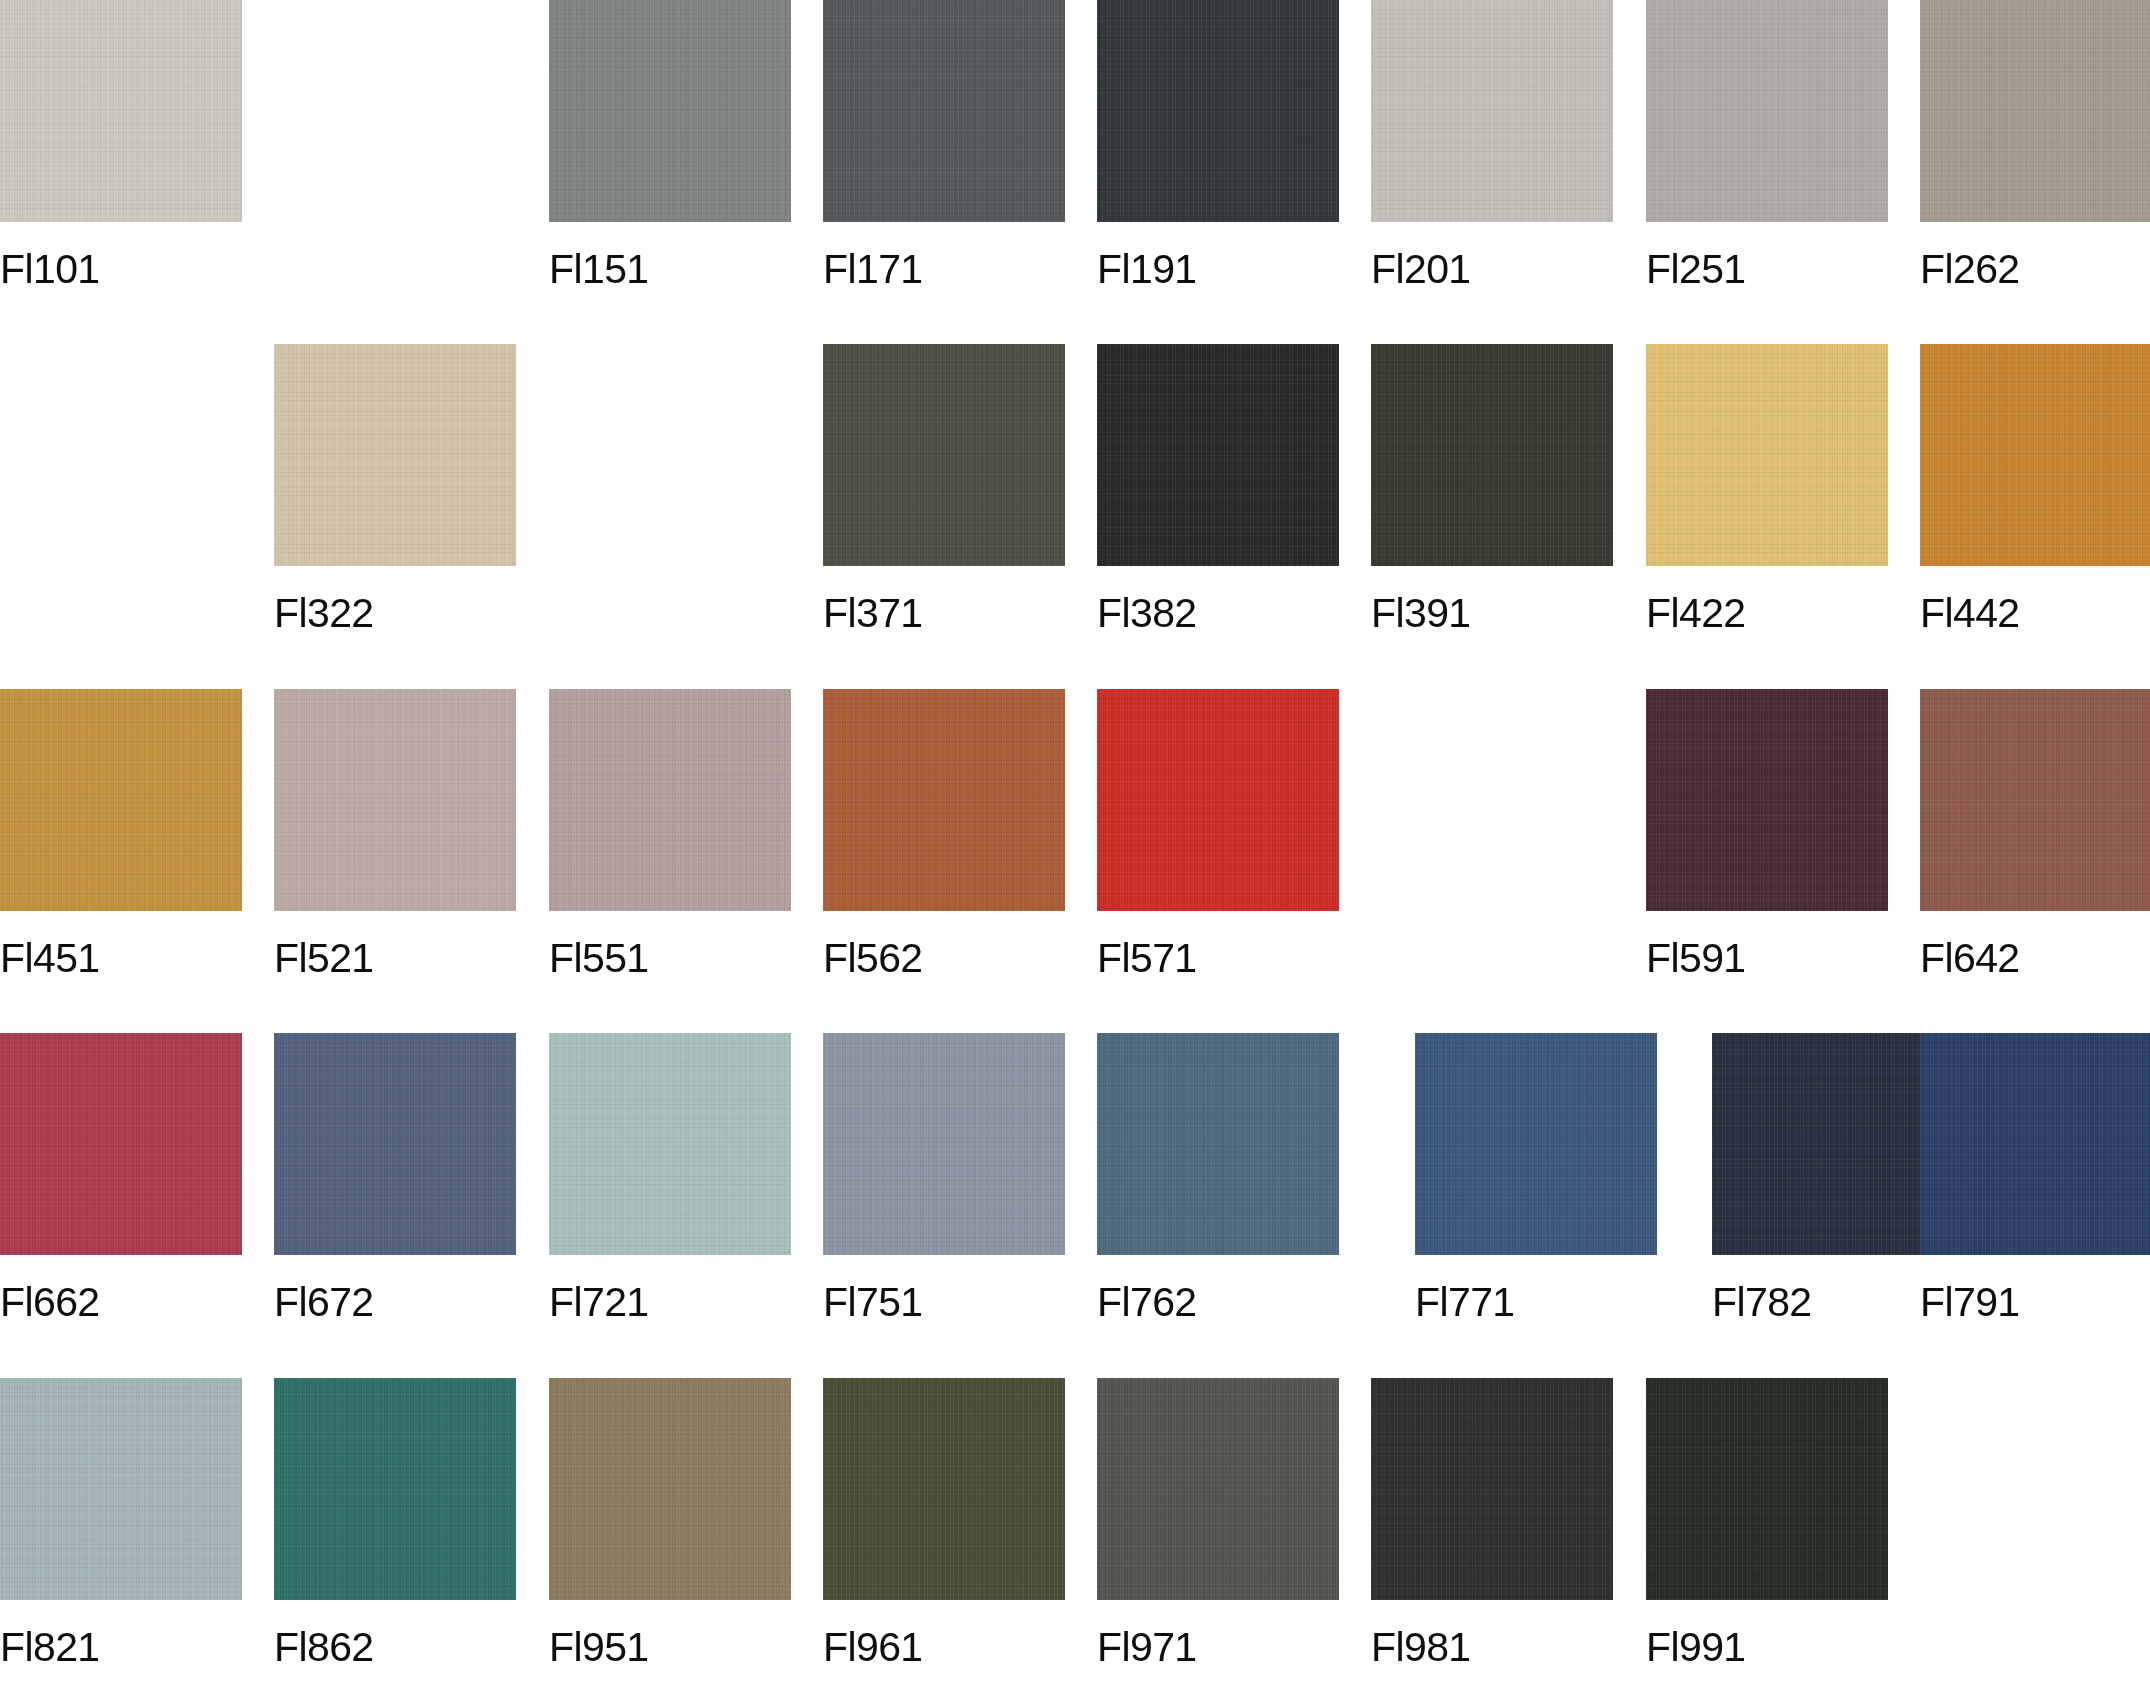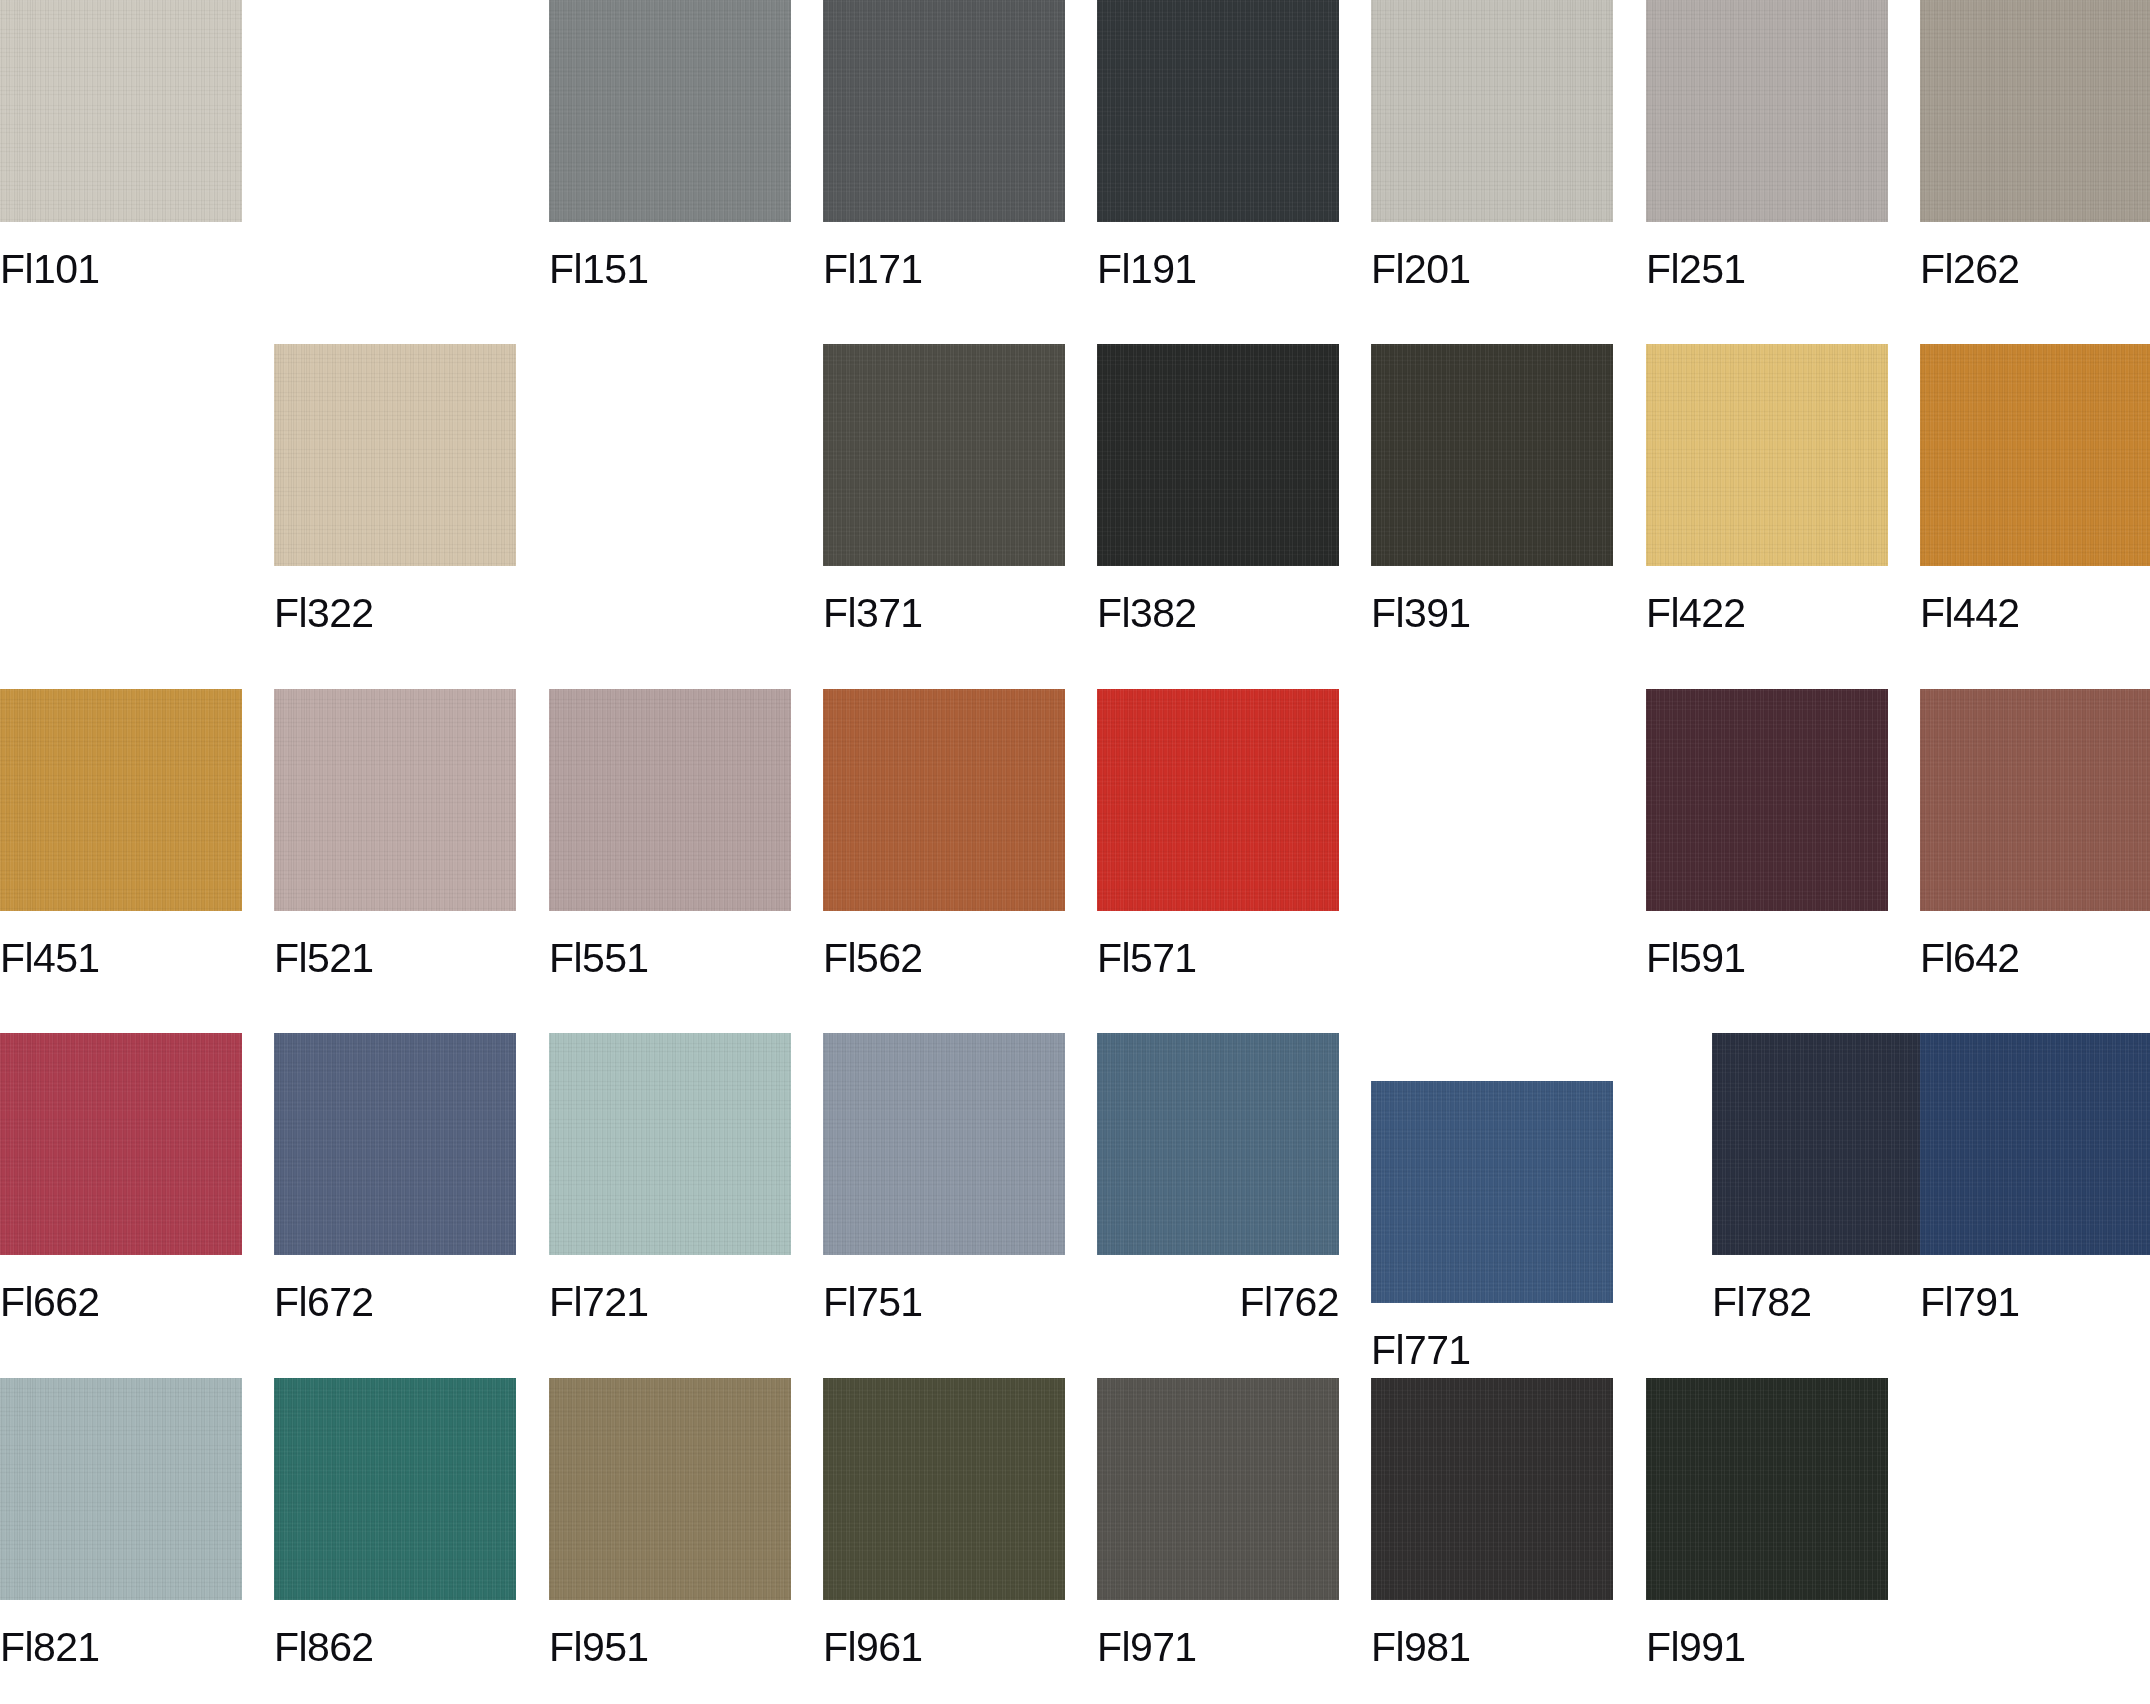--- a/index.html
+++ b/index.html
@@ -184,25 +184,25 @@
         <div class="swatch-label">Fl672</div>
       </div>
       <div class="swatch-cell" style="left: 549px;">
         <div class="swatch-chip" style="background-color: rgb(169, 192, 189);"></div>
         <div class="swatch-label">Fl721</div>
       </div>
       <div class="swatch-cell" style="left: 823px;">
         <div class="swatch-chip" style="background-color: rgb(140, 150, 164);"></div>
         <div class="swatch-label">Fl751</div>
       </div>
-      <div class="swatch-cell" style="left: 1097px; text-align: right;">
+      <div class="swatch-cell" style="left: 1097px;">
         <div class="swatch-chip" style="background-color: rgb(78, 106, 128);"></div>
         <div class="swatch-label">Fl762</div>
       </div>
-      <div class="swatch-cell" style="left: 1371px; margin-top: 48px;">
+      <div class="swatch-cell" style="left: 1415px;">
         <div class="swatch-chip" style="background-color: rgb(60, 88, 125);"></div>
         <div class="swatch-label">Fl771</div>
       </div>
       <div class="swatch-cell" style="left: 1701px; margin-left: 11px;">
         <div class="swatch-chip" style="background-color: rgb(42, 48, 64);"></div>
         <div class="swatch-label">Fl782</div>
       </div>
       <div class="swatch-cell" style="left: 1920px;">
         <div class="swatch-chip" style="background-color: rgb(43, 65, 102);"></div>
         <div class="swatch-label">Fl791</div>

